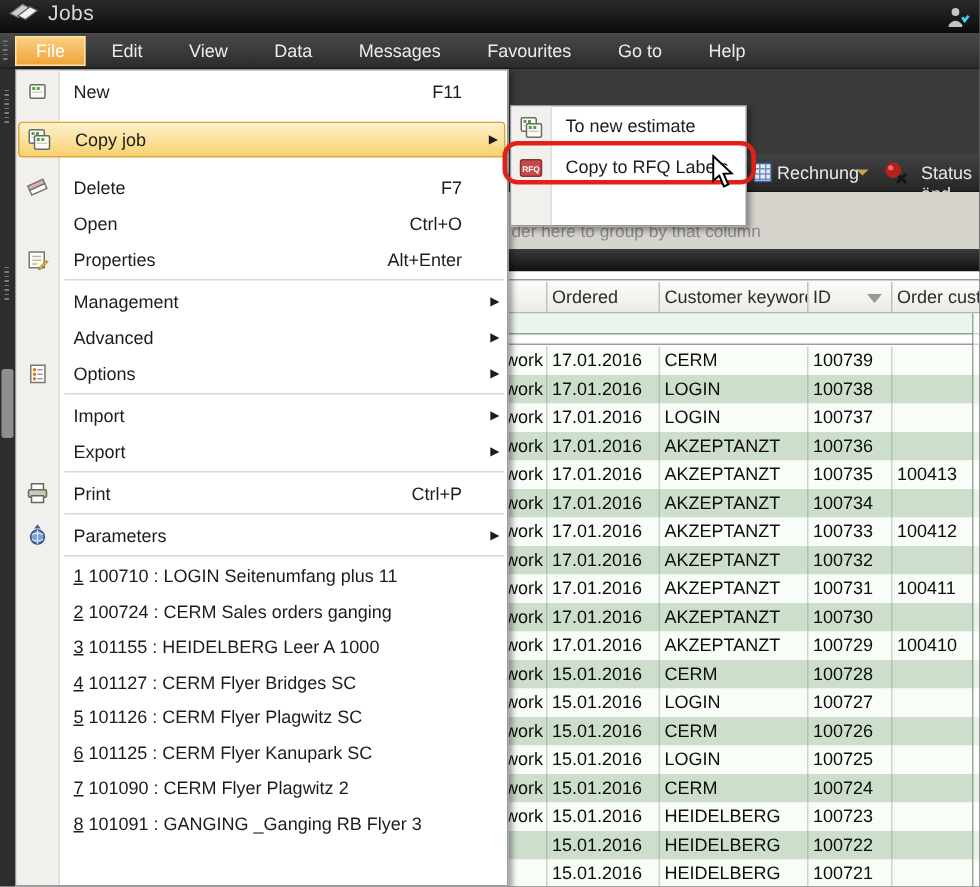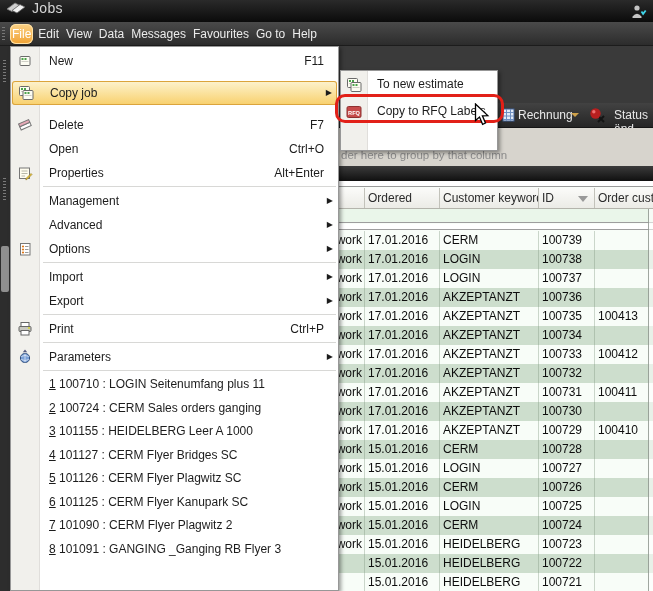--- a/index.html
+++ b/index.html
@@ -14,21 +14,21 @@
   #titlebar .title { color:#d6d6d6; font-size:14px; margin-left:6px; letter-spacing:.3px; }
   #app-logo { margin-left:6px; width:20px; height:15px; }
   #user-ico { position:absolute; right:6px; top:2px; width:18px; height:18px; }
 
   
   #menubar { left:0; top:22px; width:653px; height:24px;
     background:linear-gradient(#4a4a4a,#2c2c2c); display:flex; align-items:center;
     padding-left:10px; z-index:5; border-bottom:1px solid #1c1c1c; }
   #menubar .grip { position:absolute; left:2px; top:5px; width:3px; height:14px;
     background:repeating-linear-gradient(#777 0 1px, transparent 1px 3px); }
-  .mb-item { color:#ececec; font-size:12px; padding:3px 2px; margin-right:3px; border-radius:6px; }
+  .mb-item { color:#ececec; font-size:12px; padding:3px 14px; margin-right:3px; border-radius:0; }
   .mb-item.active { background:linear-gradient(#fbd287,#f0a233);
     box-shadow:inset 0 0 0 1px #ffe3a8; color:#fff; }
 
   
   #toolbar { left:0; top:103px; width:653px; height:25px;
     background:linear-gradient(#424242,#262626); border-bottom:1px solid #151515; z-index:1;
     color:#e8e8e8; font-size:12px; }
   #toolbar .tb-label { position:absolute; top:5px; }
   #tb-rechnung-ico { left:502px; top:5px; width:13px; height:14px; position:absolute; }
   #tb-arrow { position:absolute; left:571px; top:10px; width:0; height:0;
@@ -79,21 +79,21 @@
 
   
   .popup { background:#ffffff; border:1px solid #979797; box-shadow:2px 2px 4px rgba(0,0,0,.4); z-index:10; }
   #filemenu { left:10px; top:46px; width:329px; height:545px; }
   .gutter { position:absolute; left:0; top:0; bottom:0; background:#f1f0ec; border-right:1px solid #e0dedb; }
   #filemenu .gutter { width:29px; }
   #fm-body { position:absolute; inset:0; padding-top:2px; }
   .mi { position:relative; height:24px; line-height:24px; font-size:12px; color:#1c1c1c;
     padding-left:38px; white-space:nowrap; }
   .mi .ic { position:absolute; left:6px; top:4px; width:16px; height:16px; }
-  .mi .accel { position:absolute; right:14px; }
+  .mi .accel { position:absolute; right:30px; }
   .mi .sub { position:absolute; right:5px; top:0; font-size:8px; color:#1c1c1c; }
   .mi.hl { background:linear-gradient(#fdf3cf,#f8d06c); border-radius:3px;
     box-shadow:inset 0 0 0 1px #dba43c; margin:8px 1px; }
   .sep { height:4px; position:relative; }
   .sep::after { content:""; position:absolute; left:32px; right:2px; top:1px; border-top:1px solid #d8d8d6; }
   .mi.recent { height:23.5px; line-height:23.5px; }
   .mi .u { text-decoration:underline; }
 
   #submenu { left:340px; top:70px; width:158px; height:81px; }
   #submenu .gutter { width:27px; }

